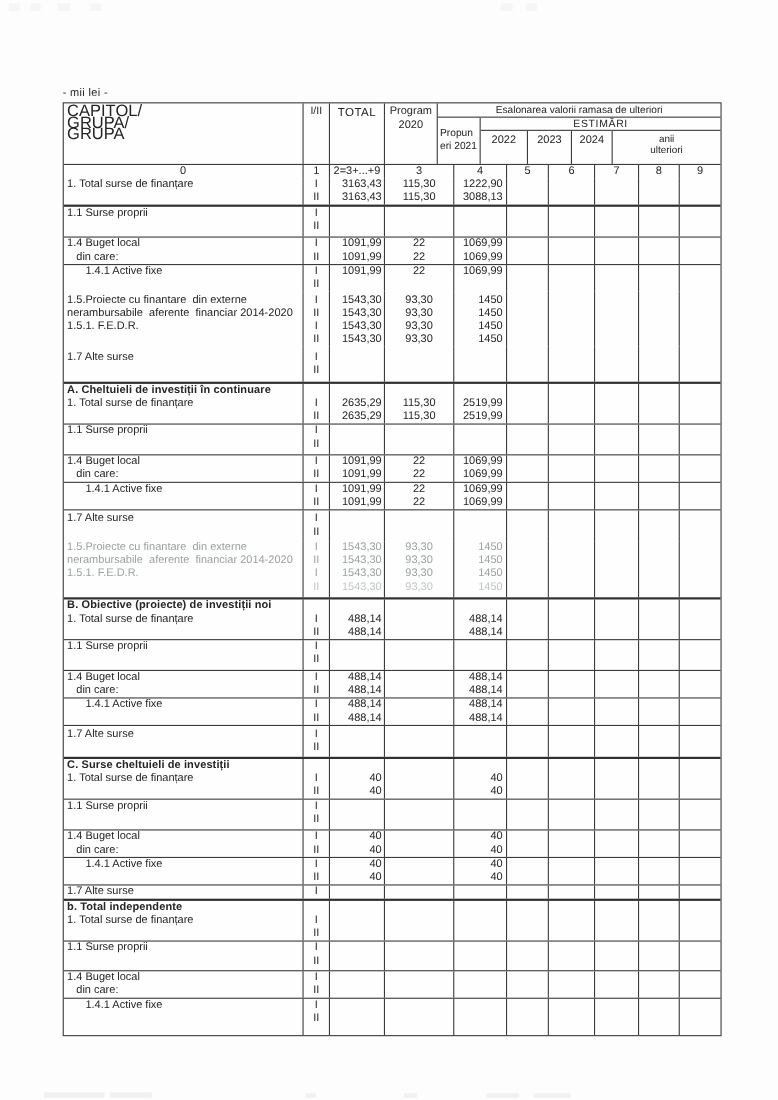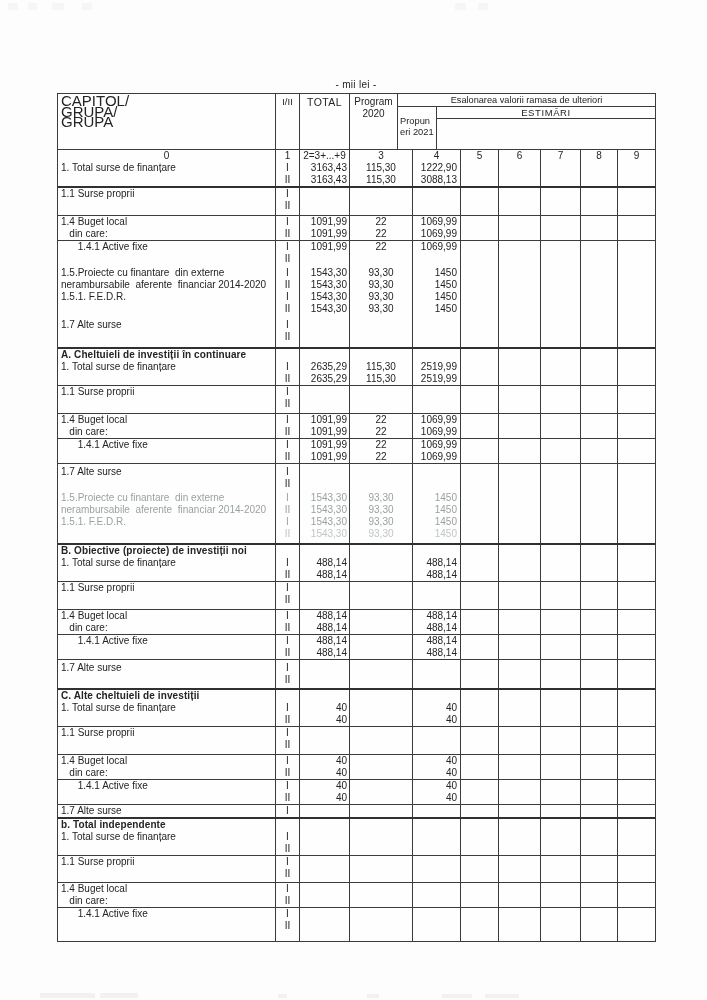--- a/index.html
+++ b/index.html
@@ -1,18 +1,18 @@
 <!DOCTYPE html>
 <html><head>
 <meta charset="utf-8">
 <style>
   html,body{margin:0;padding:0;}
   .page{position:relative;width:707px;height:1000px;background:#fdfdfd;overflow:hidden;
         font-family:"Liberation Sans",sans-serif;color:#242424;}
-  .unit-note{position:absolute;top:79px;left:57px;width:598px;text-align:center;
+  .unit-note{position:absolute;top:79px;left:57px;width:598px;text-align:left;
              font-size:10px;letter-spacing:.3px;}
   .tbl{position:absolute;left:57px;top:93px;width:599px;border:1px solid #3b3b3b;
        box-sizing:border-box;background:#fefefe;}
   .tbl *{box-sizing:border-box;}
   
   .hdr{display:flex;height:55px;}
   .hc{border-left:1px solid #3b3b3b;overflow:hidden;}
   .hc:first-child{border-left:none;}
   .h0{width:217px;padding:2px 0 0 3px;font-size:15px;line-height:10.5px;}
   .h1{width:24px;font-size:9.5px;text-align:center;padding-top:2px;}
@@ -78,20 +78,29 @@
       </div>
       <div class="hgrp">
         <div class="hgrp-title">Esalonarea valorii ramasa de ulteriori</div>
         <div class="hgrp-body">
           <div class="h5">
             <div>Propun</div>
             <div>eri 2021</div>
           </div>
           <div class="hest">
             <div class="hest-title">ESTIMĂRI</div>
+            <div class="hyears">
+              <div class="hy hy6">2022</div>
+              <div class="hy hy7">2023</div>
+              <div class="hy hy8">2024</div>
+              <div class="hy hy9">
+                <div>anii</div>
+                <div>ulteriori</div>
+              </div>
+            </div>
           </div>
         </div>
       </div>
     </div>
 
     <div class="idx">
       <div class="ic i0">0</div>
       <div class="ic i1">1</div>
       <div class="ic i2">2=3+...+9</div>
       <div class="ic i3">3</div>
@@ -859,21 +868,21 @@
             <div class="ln"></div>
             <div class="ln"></div>
           </div>
           <div class="c c9" style="padding-top: 2px; padding-bottom: 2px;">
             <div class="ln"></div>
             <div class="ln"></div>
           </div>
         </div>
         <div class="blk bth">
           <div class="c c0" style="padding-top: 0px; padding-bottom: 0px;">
-            <div class="ln sect">C. Alte cheltuieli de investiții</div>
+            <div class="ln sect">C. Surse cheltuieli de investiții</div>
             <div class="ln">1. Total surse de finanțare</div>
           </div>
           <div class="c c1" style="padding-top: 0px; padding-bottom: 0px;">
             <div class="ln"></div>
             <div class="ln">I</div>
             <div class="ln">II</div>
           </div>
           <div class="c c2" style="padding-top: 0px; padding-bottom: 0px;">
             <div class="ln"></div>
             <div class="ln">40</div>

